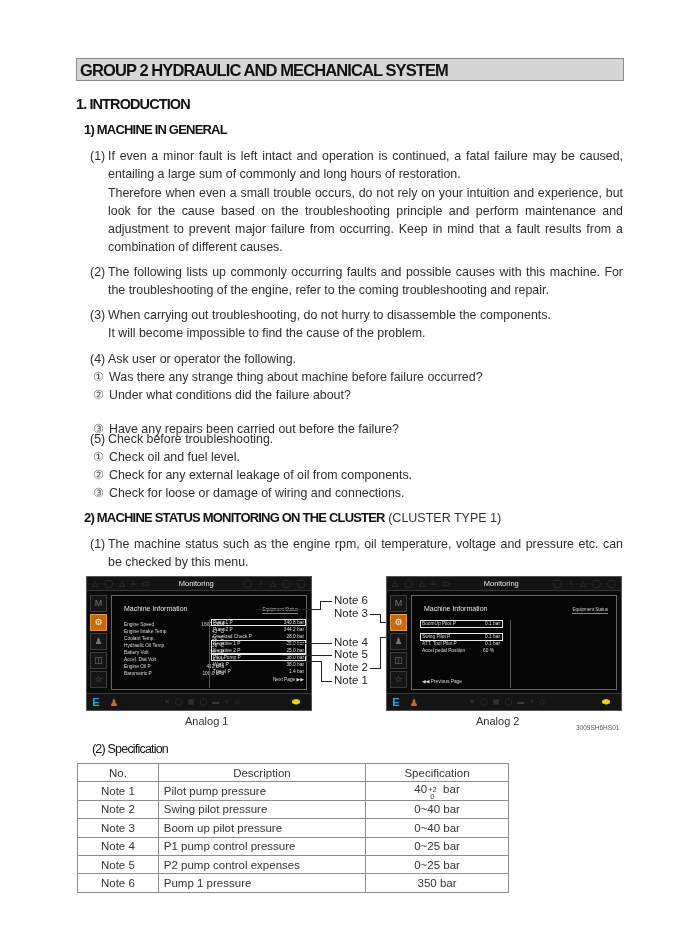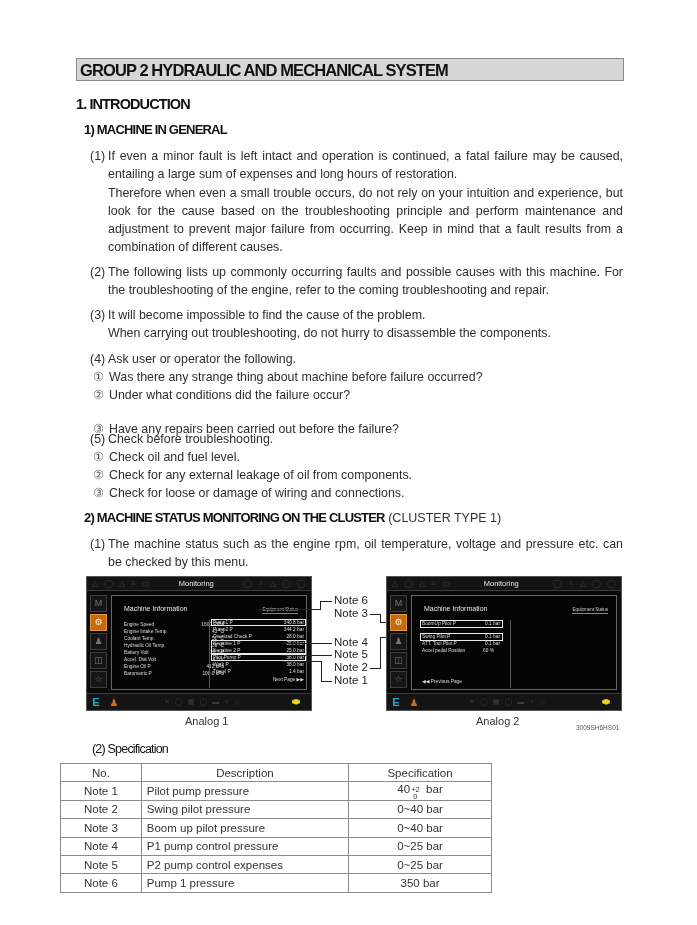--- a/index.html
+++ b/index.html
@@ -46,68 +46,68 @@
   .screen .bottombar .mid { flex: 1; display: flex; justify-content: center; gap: 5px; color: #3c3c3c; font-size: 7px; }
   .screen .bottombar .eco { color: #e8d21a; font-size: 10px; width: 30px; text-align: center; }
 
   .callout { position: absolute; font-size: 11.5px; color: #222; white-space: nowrap; }
   .cline { position: absolute; background: #222; }
 
   .caption { position: absolute; font-size: 11px; color: #333; }
   .figid { position: absolute; font-size: 6.5px; color: #555; }
 
   .h3 { position: absolute; left: 92px; top: 742px; font-weight: normal; font-size: 12.5px; letter-spacing: -0.8px; color: #111; }
-  table.spec { position: absolute; left: 60px; top: 763px; width: 432px; border-collapse: collapse; font-size: 11.5px; color: #333; }
+  table.spec { position: absolute; left: 77px; top: 763px; width: 432px; border-collapse: collapse; font-size: 11.5px; color: #333; }
   table.spec td, table.spec th { border: 1px solid #8c8c8c; height: 18.4px; padding: 0 5px; font-weight: normal; }
   table.spec th { text-align: center; }
   table.spec td.c { text-align: center; }
   table.spec td.l { text-align: left; }
   .tolstack { display: inline-flex; flex-direction: column; font-size: 7.5px; line-height: 7px; vertical-align: 1px; margin-left: 1px; }
 </style>
 </head>
 <body>
 
 <div class="group-header">GROUP  2  HYDRAULIC AND MECHANICAL SYSTEM</div>
 <div class="h1">1. INTRODUCTION</div>
 <div class="h2">1) MACHINE IN GENERAL</div>
 
 <div class="para" style="top:147px;">
   <span class="num">(1)</span>
   <div class="body">
-    <p>If even a minor fault is left intact and operation is continued, a fatal failure may be caused, entailing a large sum of expenses and long hours of restoration.</p>
+    <p>If even a minor fault is left intact and operation is continued, a fatal failure may be caused, entailing a large sum of commonly and long hours of restoration.</p>
     <p>Therefore when even a small trouble occurs, do not rely on your intuition and experience, but look for the cause based on the troubleshooting principle and perform maintenance and adjustment to prevent major failure from occurring.   Keep in mind that a fault results from a combination of different causes.</p>
   </div>
 </div>
 
 <div class="para" style="top:263px;">
   <span class="num">(2)</span>
   <div class="body">
     <p>The following lists up commonly occurring faults and possible causes with this machine.   For the troubleshooting of the engine, refer to the coming troubleshooting and repair.</p>
   </div>
 </div>
 
 <div class="para" style="top:306px;">
   <span class="num">(3)</span>
   <div class="body">
+    <p>When carrying out troubleshooting, do not hurry to disassemble the components.</p>
     <p>It will become impossible to find the cause of the problem.</p>
-    <p>When carrying out troubleshooting, do not hurry to disassemble the components.</p>
   </div>
 </div>
 
 <div class="para" style="top:350px;">
   <span class="num">(4)</span>
   <div class="body">
     <p>Ask user or operator the following.</p>
   </div>
 </div>
 <div class="sub" style="top:368px;">
   <span class="circ">①</span><span>Was there any strange thing about machine before failure occurred?</span>
 </div>
 <div class="sub" style="top:386px;">
-  <span class="circ">②</span><span>Under what conditions did the failure occur?</span>
+  <span class="circ">②</span><span>Under what conditions did the failure about?</span>
 </div>
 <div class="sub" style="top:420px;">
   <span class="circ">③</span><span>Have any repairs been carried out before the failure?</span>
 </div>
 
 <div class="para" style="top:430px;">
   <span class="num">(5)</span>
   <div class="body">
     <p>Check before troubleshooting.</p>
   </div>

